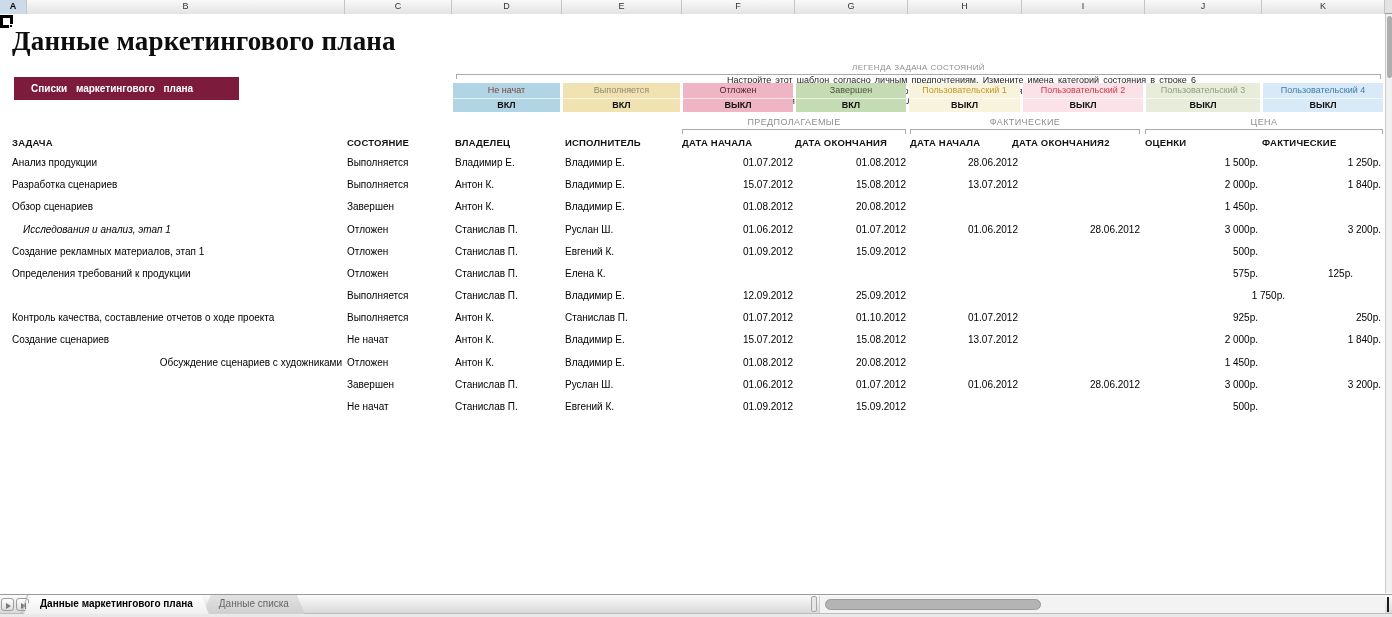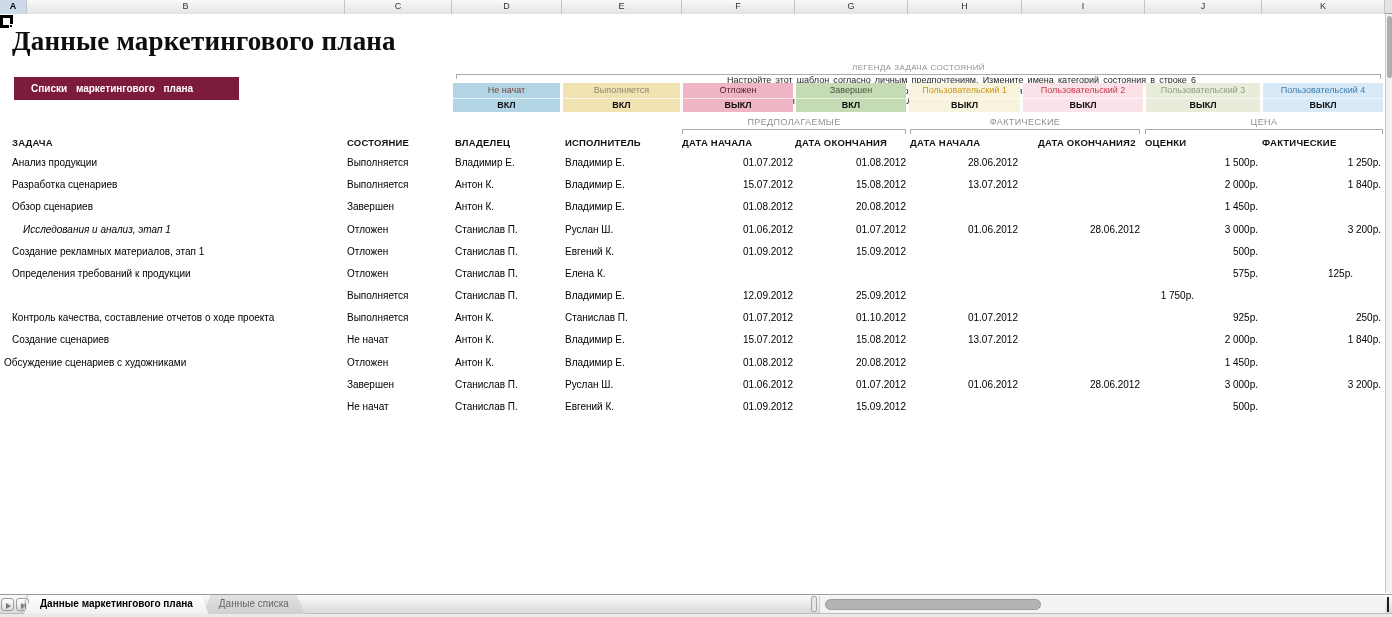--- a/index.html
+++ b/index.html
@@ -157,21 +157,21 @@
       <div class="group-bracket" style="left: 1145px; width: 238px;"></div>
     </div>
   <div id="table-head">
       <div class="th" style="left: 12px;">ЗАДАЧА</div>
       <div class="th" style="left: 347px;">СОСТОЯНИЕ</div>
       <div class="th" style="left: 455px;">ВЛАДЕЛЕЦ</div>
       <div class="th" style="left: 565px;">ИСПОЛНИТЕЛЬ</div>
       <div class="th" style="left: 682px;">ДАТА НАЧАЛА</div>
       <div class="th" style="left: 795px;">ДАТА ОКОНЧАНИЯ</div>
       <div class="th" style="left: 910px;">ДАТА НАЧАЛА</div>
-      <div class="th" style="left: 1038px;">ДАТА ОКОНЧАНИЯ2</div>
+      <div class="th" style="left: 1012px;">ДАТА ОКОНЧАНИЯ2</div>
       <div class="th" style="left: 1145px;">ОЦЕНКИ</div>
       <div class="th" style="left: 1262px;">ФАКТИЧЕСКИЕ</div>
     </div>
   <div id="table-rows">
       <div class="row" style="top: 152px;">
         <div class="cell" style="left: 12px; width: 330px;">Анализ продукции</div>
         <div class="cell" style="left: 347px; width: 103px;">Выполняется</div>
         <div class="cell" style="left: 455px; width: 103px;">Владимир Е.</div>
         <div class="cell" style="left: 565px; width: 113px;">Владимир Е.</div>
         <div class="cell r" style="left: 682px; width: 111px;">01.07.2012</div>
@@ -242,21 +242,21 @@
         <div class="cell r" style="left: 1234px; width: 119px;">125р.</div>
       </div>
       <div class="row" style="top: 285.08px;">
         <div class="cell" style="left: 347px; width: 103px;">Выполняется</div>
         <div class="cell" style="left: 455px; width: 103px;">Станислав П.</div>
         <div class="cell" style="left: 565px; width: 113px;">Владимир Е.</div>
         <div class="cell r" style="left: 682px; width: 111px;">12.09.2012</div>
         <div class="cell r" style="left: 795px; width: 111px;">25.09.2012</div>
         <div class="cell r" style="left: 908px; width: 110px;"></div>
         <div class="cell r" style="left: 1022px; width: 118px;"></div>
-        <div class="cell r" style="left: 1081px; width: 113px;">1 750р.</div>
+        <div class="cell r" style="left: 1172px; width: 113px;">1 750р.</div>
         <div class="cell r" style="left: 1262px; width: 119px;"></div>
       </div>
       <div class="row" style="top: 307.26px;">
         <div class="cell" style="left: 12px; width: 330px;">Контроль качества, составление отчетов о ходе проекта</div>
         <div class="cell" style="left: 347px; width: 103px;">Выполняется</div>
         <div class="cell" style="left: 455px; width: 103px;">Антон К.</div>
         <div class="cell" style="left: 565px; width: 113px;">Станислав П.</div>
         <div class="cell r" style="left: 682px; width: 111px;">01.07.2012</div>
         <div class="cell r" style="left: 795px; width: 111px;">01.10.2012</div>
         <div class="cell r" style="left: 908px; width: 110px;">01.07.2012</div>
@@ -270,21 +270,21 @@
         <div class="cell" style="left: 455px; width: 103px;">Антон К.</div>
         <div class="cell" style="left: 565px; width: 113px;">Владимир Е.</div>
         <div class="cell r" style="left: 682px; width: 111px;">15.07.2012</div>
         <div class="cell r" style="left: 795px; width: 111px;">15.08.2012</div>
         <div class="cell r" style="left: 908px; width: 110px;">13.07.2012</div>
         <div class="cell r" style="left: 1022px; width: 118px;"></div>
         <div class="cell r" style="left: 1145px; width: 113px;">2 000р.</div>
         <div class="cell r" style="left: 1262px; width: 119px;">1 840р.</div>
       </div>
       <div class="row" style="top: 351.62px;">
-        <div class="cell" style="left: 4px; width: 330px;">Обсуждение сценариев с художниками</div>
+        <div class="cell" style="left: 12px; width: 330px; text-align: right;">Обсуждение сценариев с художниками</div>
         <div class="cell" style="left: 347px; width: 103px;">Отложен</div>
         <div class="cell" style="left: 455px; width: 103px;">Антон К.</div>
         <div class="cell" style="left: 565px; width: 113px;">Владимир Е.</div>
         <div class="cell r" style="left: 682px; width: 111px;">01.08.2012</div>
         <div class="cell r" style="left: 795px; width: 111px;">20.08.2012</div>
         <div class="cell r" style="left: 908px; width: 110px;"></div>
         <div class="cell r" style="left: 1022px; width: 118px;"></div>
         <div class="cell r" style="left: 1145px; width: 113px;">1 450р.</div>
         <div class="cell r" style="left: 1262px; width: 119px;"></div>
       </div>

